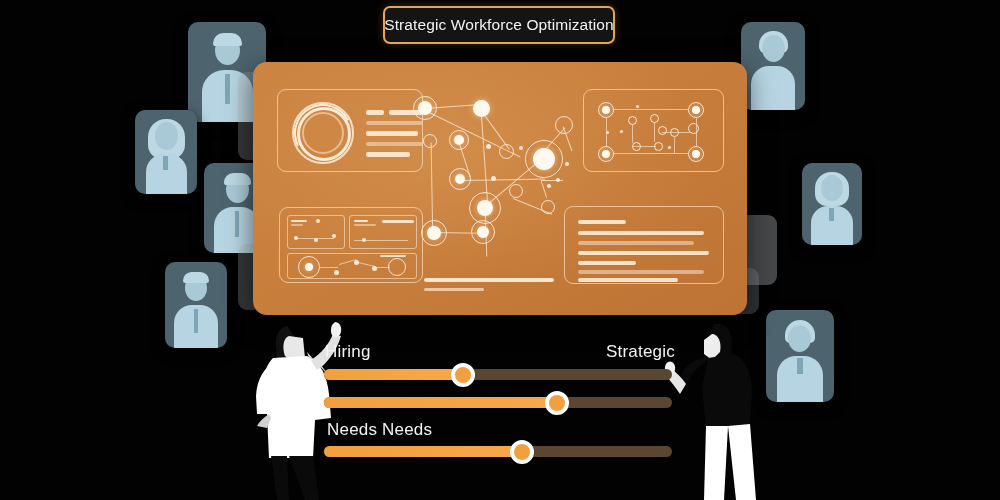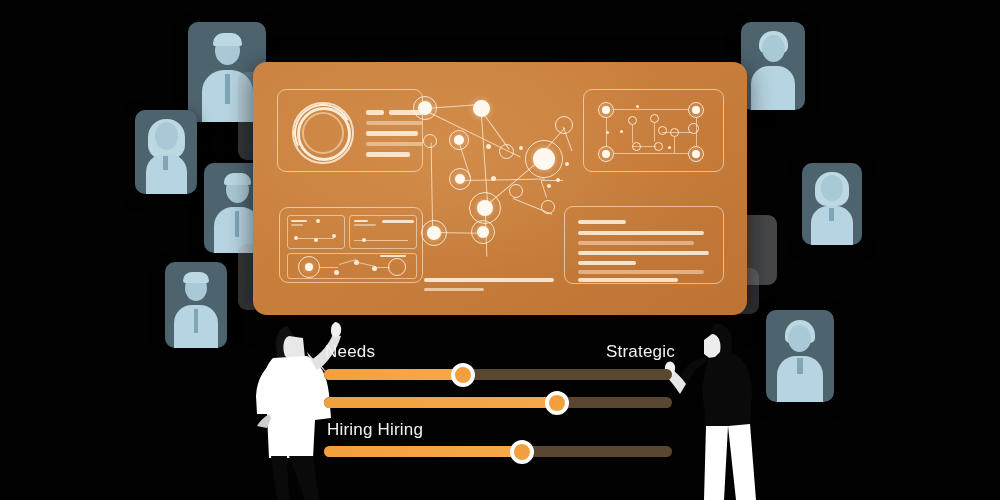--- a/index.html
+++ b/index.html
@@ -306,36 +306,39 @@
     <path d="M52 6 C62 4 70 12 70 24 L69 40 L52 44 L46 20 Z" fill="#0a0a0a"></path>
     <path d="M50 16 C56 16 60 24 58 34 L50 42 L42 36 L42 22 Z" fill="#ededed"></path>
     <path d="M46 40 L72 36 C84 42 90 56 90 76 L88 108 L44 110 L40 70 Z" fill="#0a0a0a"></path>
     <path d="M44 44 C34 50 28 58 24 68 L16 64 L22 52 C28 44 36 40 44 40 Z" fill="#0a0a0a"></path>
     <path d="M24 66 C20 60 14 54 8 50 L2 56 C8 62 14 70 18 76 Z" fill="#e6e6e6"></path>
     <path d="M6 44 C10 42 14 46 13 52 C12 57 8 58 5 56 C2 54 2 46 6 44 Z" fill="#f2f2f2"></path>
     <path d="M44 108 L66 108 L62 182 L42 182 Z" fill="#ffffff"></path>
     <path d="M66 108 L88 106 L94 182 L74 182 Z" fill="#ffffff"></path>
   </svg>
 
+  <div class="title-chip">
+    <span>Strategic Workforce Optimization</span>
+  </div>
 
   <div>
 
-    <div class="slider-label" style="left:325px;top:342px;">Needs</div>
+    <div class="slider-label" style="left:325px;top:342px;">Hiring</div>
     <div class="track" style="left:324px;top:369px;width:348px;">
       <div class="fill" id="fill0" style="width: 40%;"></div>
       <div class="knob" id="knob0" style="top: 50%; left: 40%;"></div>
     </div>
 
     <div class="slider-label" style="left:606px;top:342px;">Strategic</div>
     <div class="track" style="left:324px;top:397px;width:348px;">
       <div class="fill" id="fill1" style="width: 67%;"></div>
       <div class="knob" id="knob1" style="top: 50%; left: 67%;"></div>
     </div>
 
-    <div class="slider-label" style="left:327px;top:420px;">Hiring Hiring</div>
+    <div class="slider-label" style="left:327px;top:420px;">Needs Needs</div>
     <div class="track" style="left:324px;top:446px;width:348px;">
       <div class="fill" id="fill2" style="width: 57%;"></div>
       <div class="knob" id="knob2" style="top: 50%; left: 57%;"></div>
     </div>
 
   </div>
 
 </div>
 
 </body></html>

